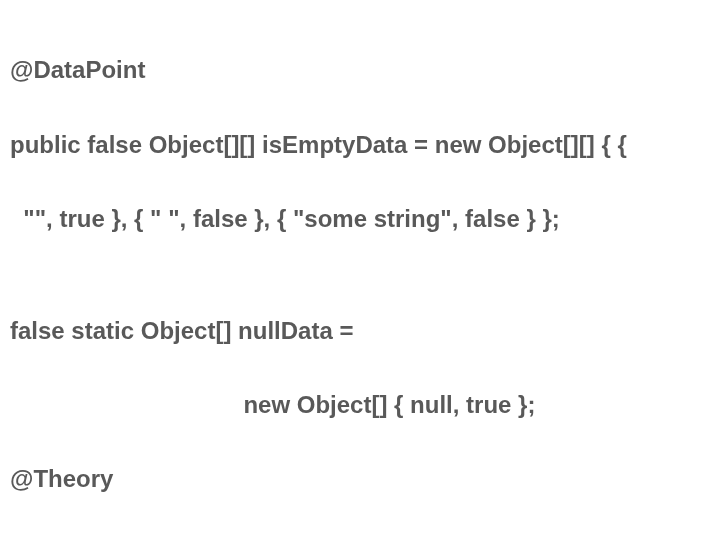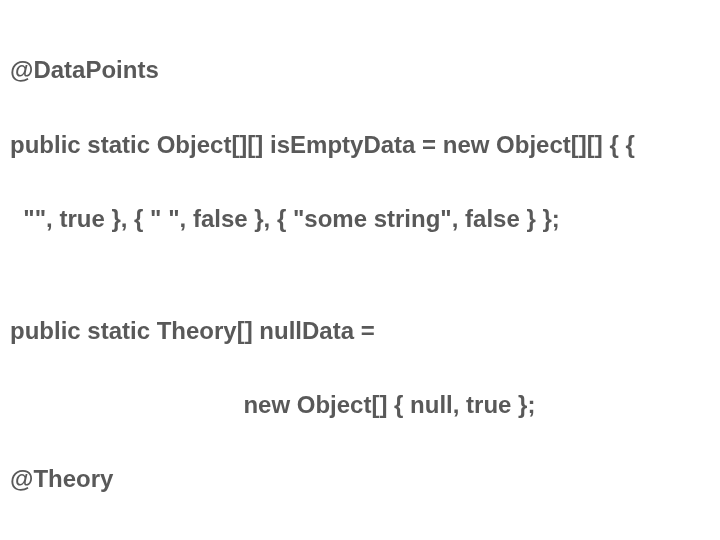--- a/index.html
+++ b/index.html
@@ -18,25 +18,25 @@
     font-weight: 700;
     color: #595959;
     white-space: pre;
   }
   .line { display: block; }
 </style>
 </head>
 <body>
 
 <div class="code">
-<span class="line">@DataPoints</span>
-<span class="line">public static Object[][] isEmptyData = new Object[][] { {</span>
+<span class="line">@DataPoint</span>
+<span class="line">public false Object[][] isEmptyData = new Object[][] { {</span>
 <span class="line">  "", true }, { " ", false }, { "some string", false } };</span>
 <span class="line"></span>
-<span class="line">public static Theory[] nullData =</span>
+<span class="line">false static Object[] nullData =</span>
 <span class="line">                                   new Object[] { null, true };</span>
 <span class="line">@Theory</span>
 
 
 
 
 
 
 </div>
 

